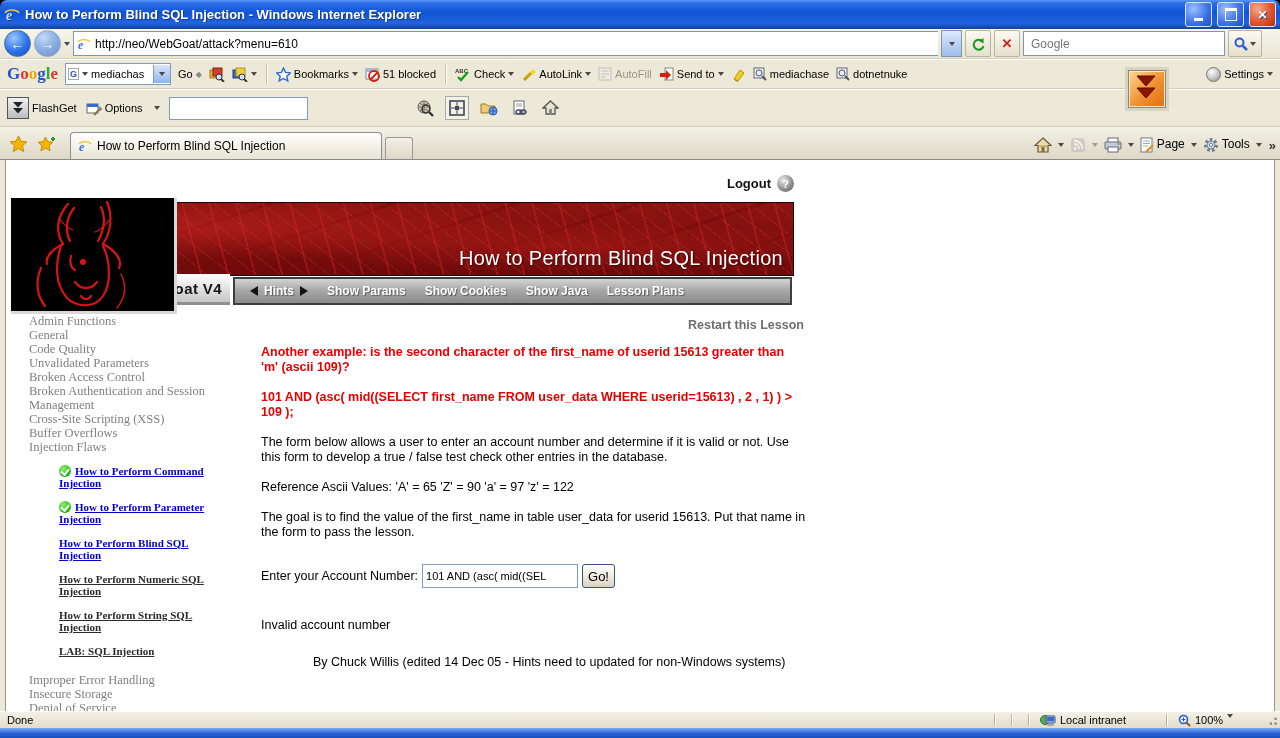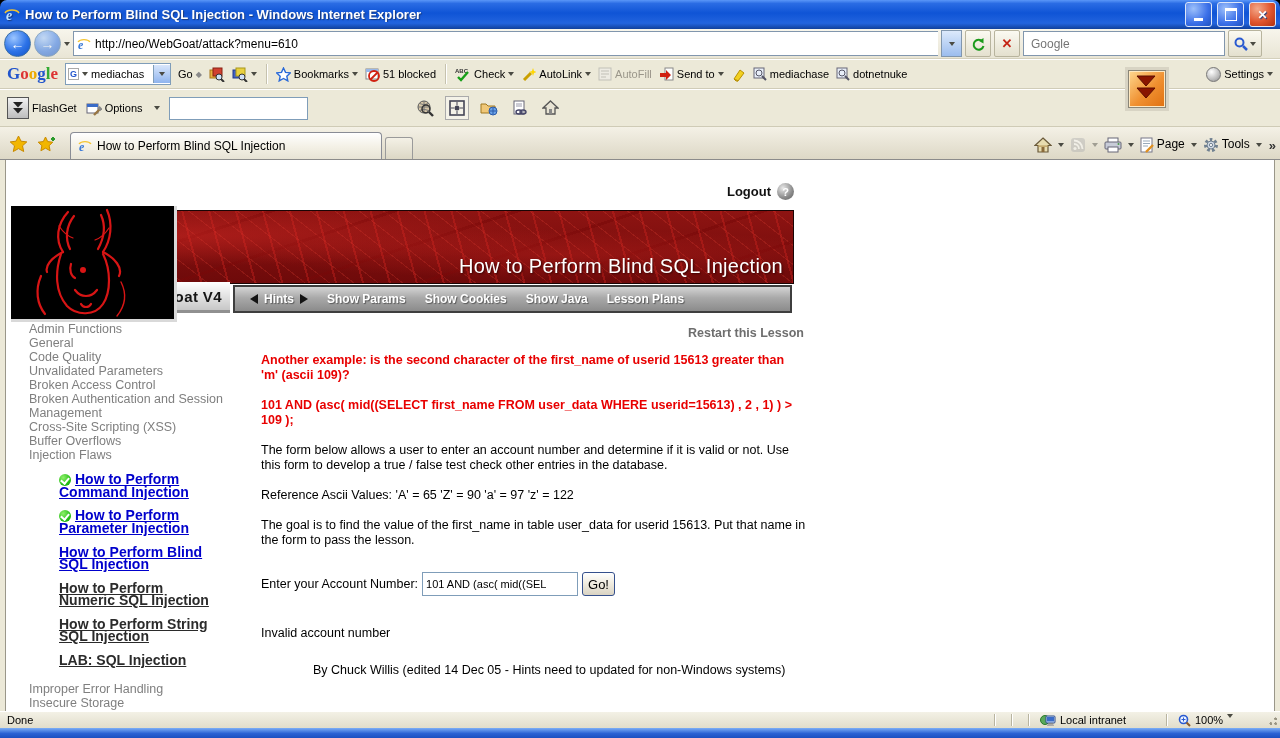--- a/index.html
+++ b/index.html
@@ -71,21 +71,21 @@
   .tab-stub{width:26px;height:21px;margin-left:3px;border:1px solid #9a9a9a;border-bottom:none;border-radius:3px 3px 0 0;
     background:linear-gradient(#f4f1e6,#dcd7c5);}
   .tr-right{margin-left:auto;display:flex;align-items:center;gap:3px;padding-bottom:4px;font-size:12px;}
   .trbtn{display:flex;align-items:flex-start;gap:3px;padding:2px 3px;border-radius:2px;}
   .dim{opacity:.45;}
   .more{font-weight:bold;font-size:13px;color:#333;margin-left:4px;}
 
   
   .page{flex:1;position:relative;background:#fff;border-left:5px solid #ece9d8;border-right:5px solid #ece9d8;
     box-shadow:inset 1px 0 0 #9a9789, inset -1px 0 0 #9a9789;overflow:hidden;}
-  .wg{position:absolute;left:6px;top:16px;width:783px;height:100%;font-family:"Liberation Sans",sans-serif;}
+  .wg{position:absolute;left:6px;top:8px;width:783px;height:100%;font-family:"Liberation Sans",sans-serif;}
   .logout-row{position:absolute;top:7px;right:0;display:flex;align-items:center;gap:6px;}
   .logout{font-weight:bold;font-size:13px;color:#111;}
   .helpdot{width:17px;height:17px;border-radius:50%;background:radial-gradient(circle at 35% 30%,#e8e8e8,#8a8a8a 60%,#5c5c5c);
     color:#fff;font-size:11px;font-weight:bold;display:flex;align-items:center;justify-content:center;}
   .banner{position:absolute;top:34px;left:0;width:781px;height:72px;border:1px solid #1a0505;
     background:
       radial-gradient(ellipse at 18% 35%, rgba(225,45,40,.45), transparent 45%),
       radial-gradient(ellipse at 70% 60%, rgba(215,40,35,.30), transparent 40%),
       repeating-linear-gradient(75deg, rgba(205,35,30,.40) 0 2px, transparent 2px 26px),
       repeating-linear-gradient(-18deg, rgba(120,8,8,.55) 0 3px, transparent 3px 38px),
@@ -103,23 +103,23 @@
     border:2px solid #3e3e3e;background:linear-gradient(180deg,#d4d4d4,#a9a9a9 45%,#8b8b8b);
     display:flex;align-items:center;gap:19px;padding-left:15px;z-index:4;}
   .mitem{color:#fff;font-weight:bold;font-size:12px;text-shadow:1px 1px 1px #5a5a5a;white-space:nowrap;}
   .hints{display:flex;align-items:center;gap:6px;}
   .tri-l{width:0;height:0;border-top:5px solid transparent;border-bottom:5px solid transparent;border-right:8px solid #141414;}
   .tri-r{width:0;height:0;border-top:5px solid transparent;border-bottom:5px solid transparent;border-left:8px solid #141414;}
 
   .cols{position:absolute;top:140px;left:0;width:783px;display:flex;}
   .sidebar{width:233px;flex:0 0 233px;padding:7px 0 0 18px;box-sizing:border-box;
     font-size:12.5px;color:#7f7f7f;line-height:13.5px;}
-  .cat{margin-bottom:.5px;width:205px;}
+  .cat{margin-bottom:.5px;width:205px;font-family:Liberation Serif, serif;}
   .lessons{padding:10px 0 6px 30px;}
-  .lesson{margin-bottom:11px;width:152px;font-size:14px;font-weight:bold;line-height:12.5px;}
+  .lesson{margin-bottom:11px;width:152px;font-size:11px;font-weight:bold;line-height:12.5px;font-family:Liberation Serif, serif;}
   .lesson a{text-decoration:underline;cursor:pointer;}
   .lesson.blue a{color:#0000cc;}
   .lesson.dark a{color:#2b2b2b;}
   .chk{display:inline-block;width:12px;height:12px;border-radius:50%;vertical-align:-2px;margin-right:4px;
     background:radial-gradient(circle at 35% 30%,#8ef06a,#28c018 60%,#0f9a08);position:relative;}
   .chk:after{content:"";position:absolute;left:3px;top:2px;width:4px;height:6px;border:solid #fff;border-width:0 2px 2px 0;transform:rotate(40deg);}
 
   .main{flex:1;padding:2px 0 0 17px;box-sizing:border-box;font-size:12.5px;color:#000;line-height:15px;}
   .restart{text-align:right;color:#6e6e6e;font-weight:bold;font-size:12.5px;margin:8px 2px 12px 0;}
   .red{color:#e80000;font-weight:bold;margin:0 0 15px;width:541px;}

